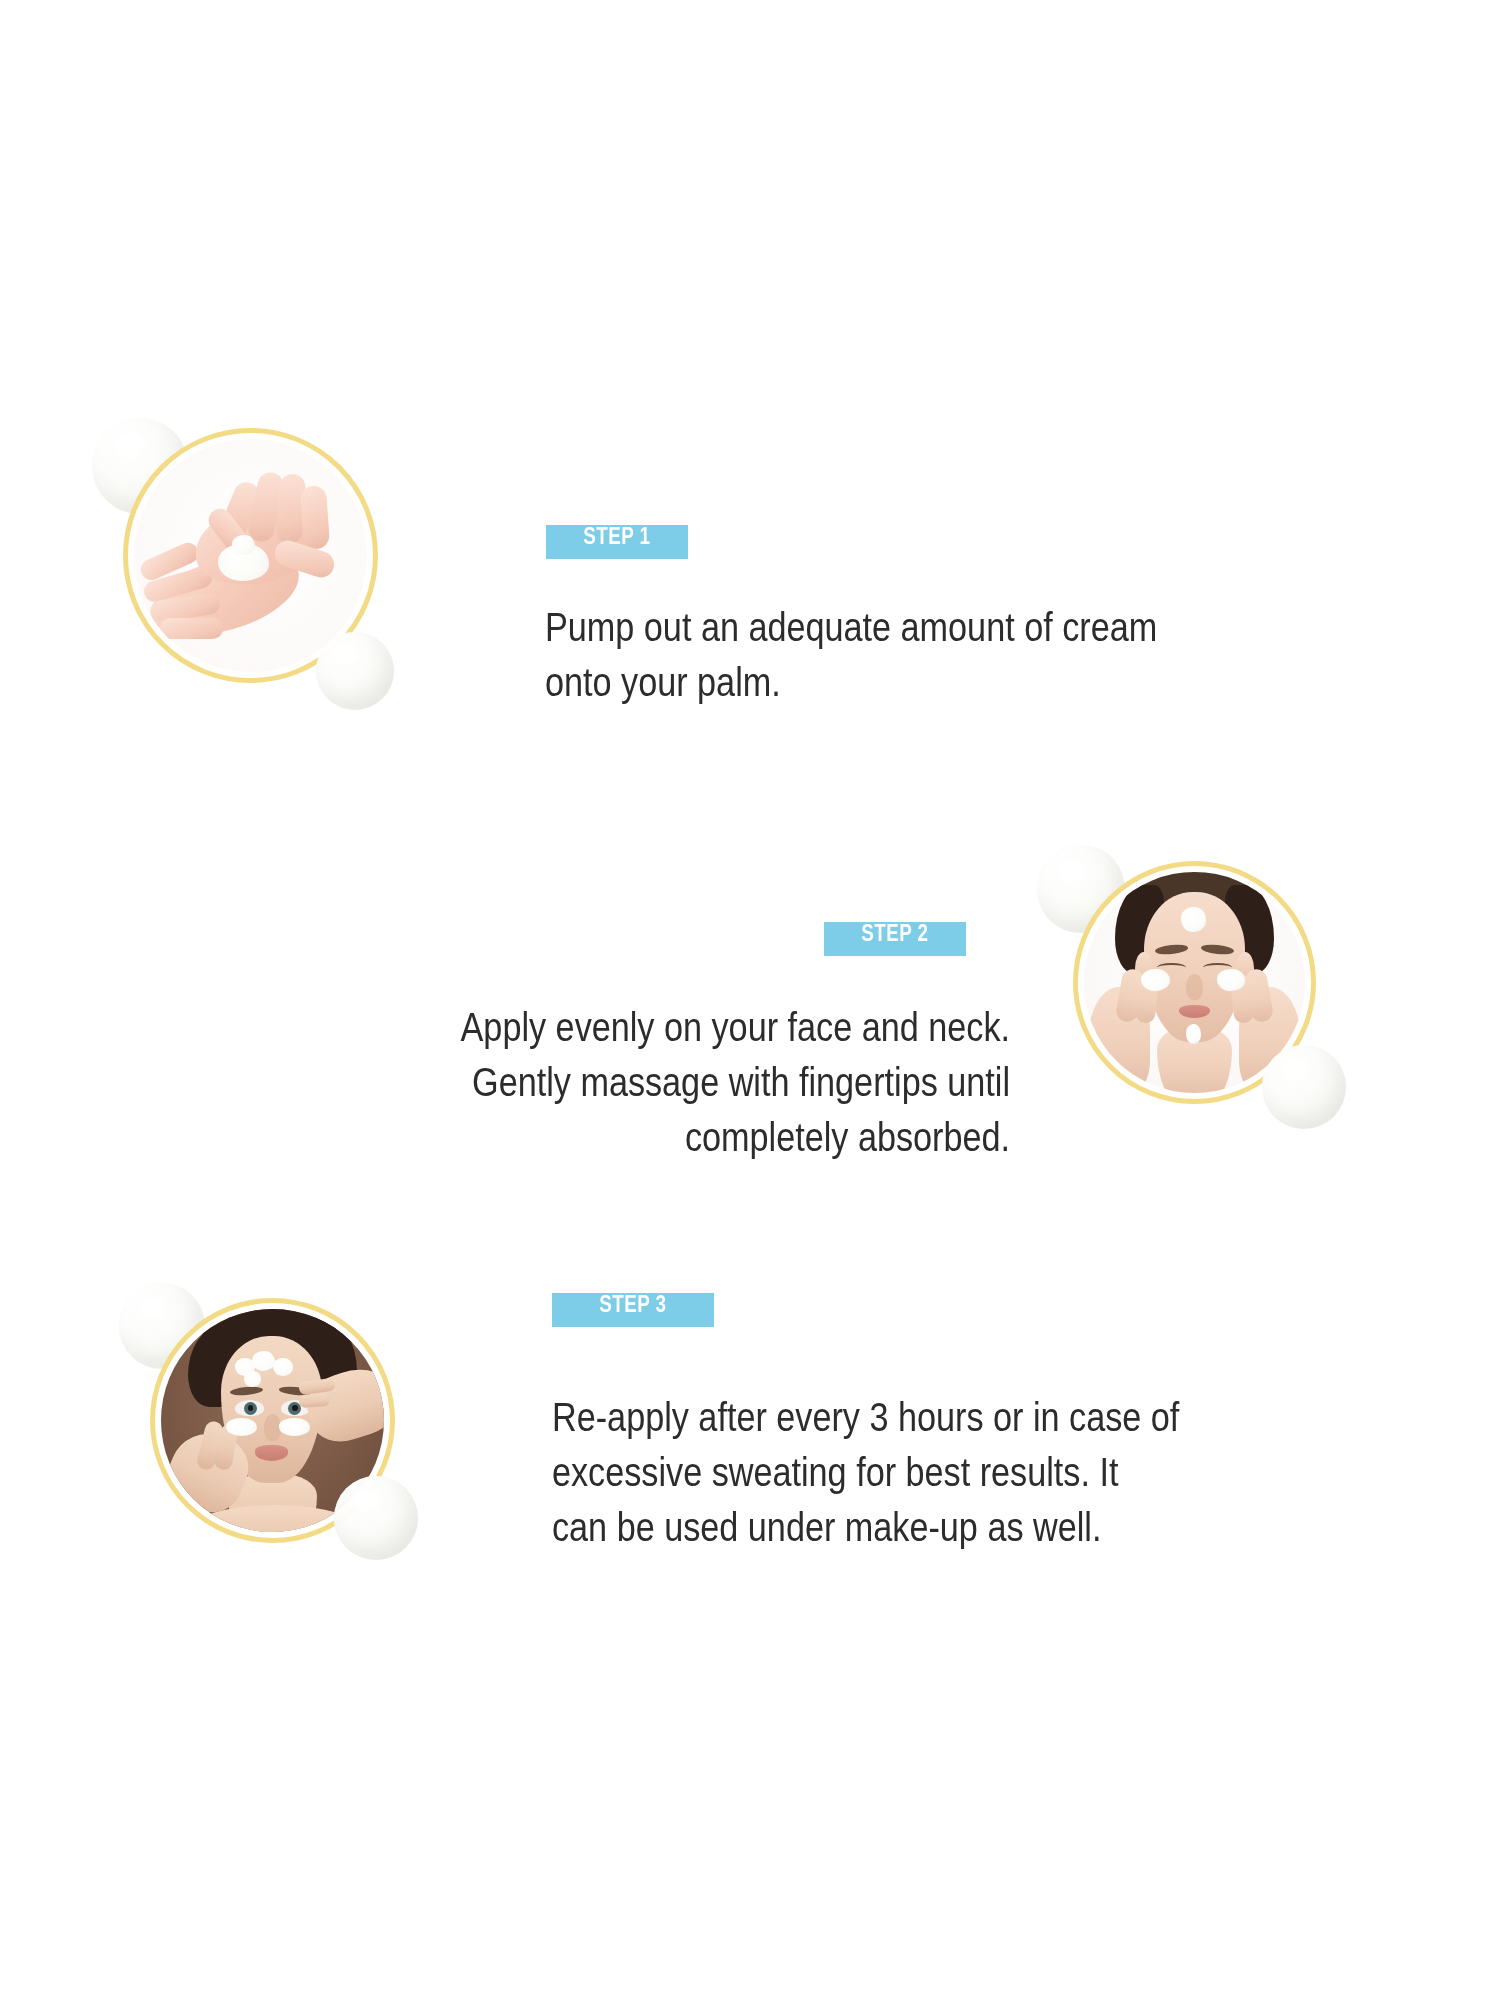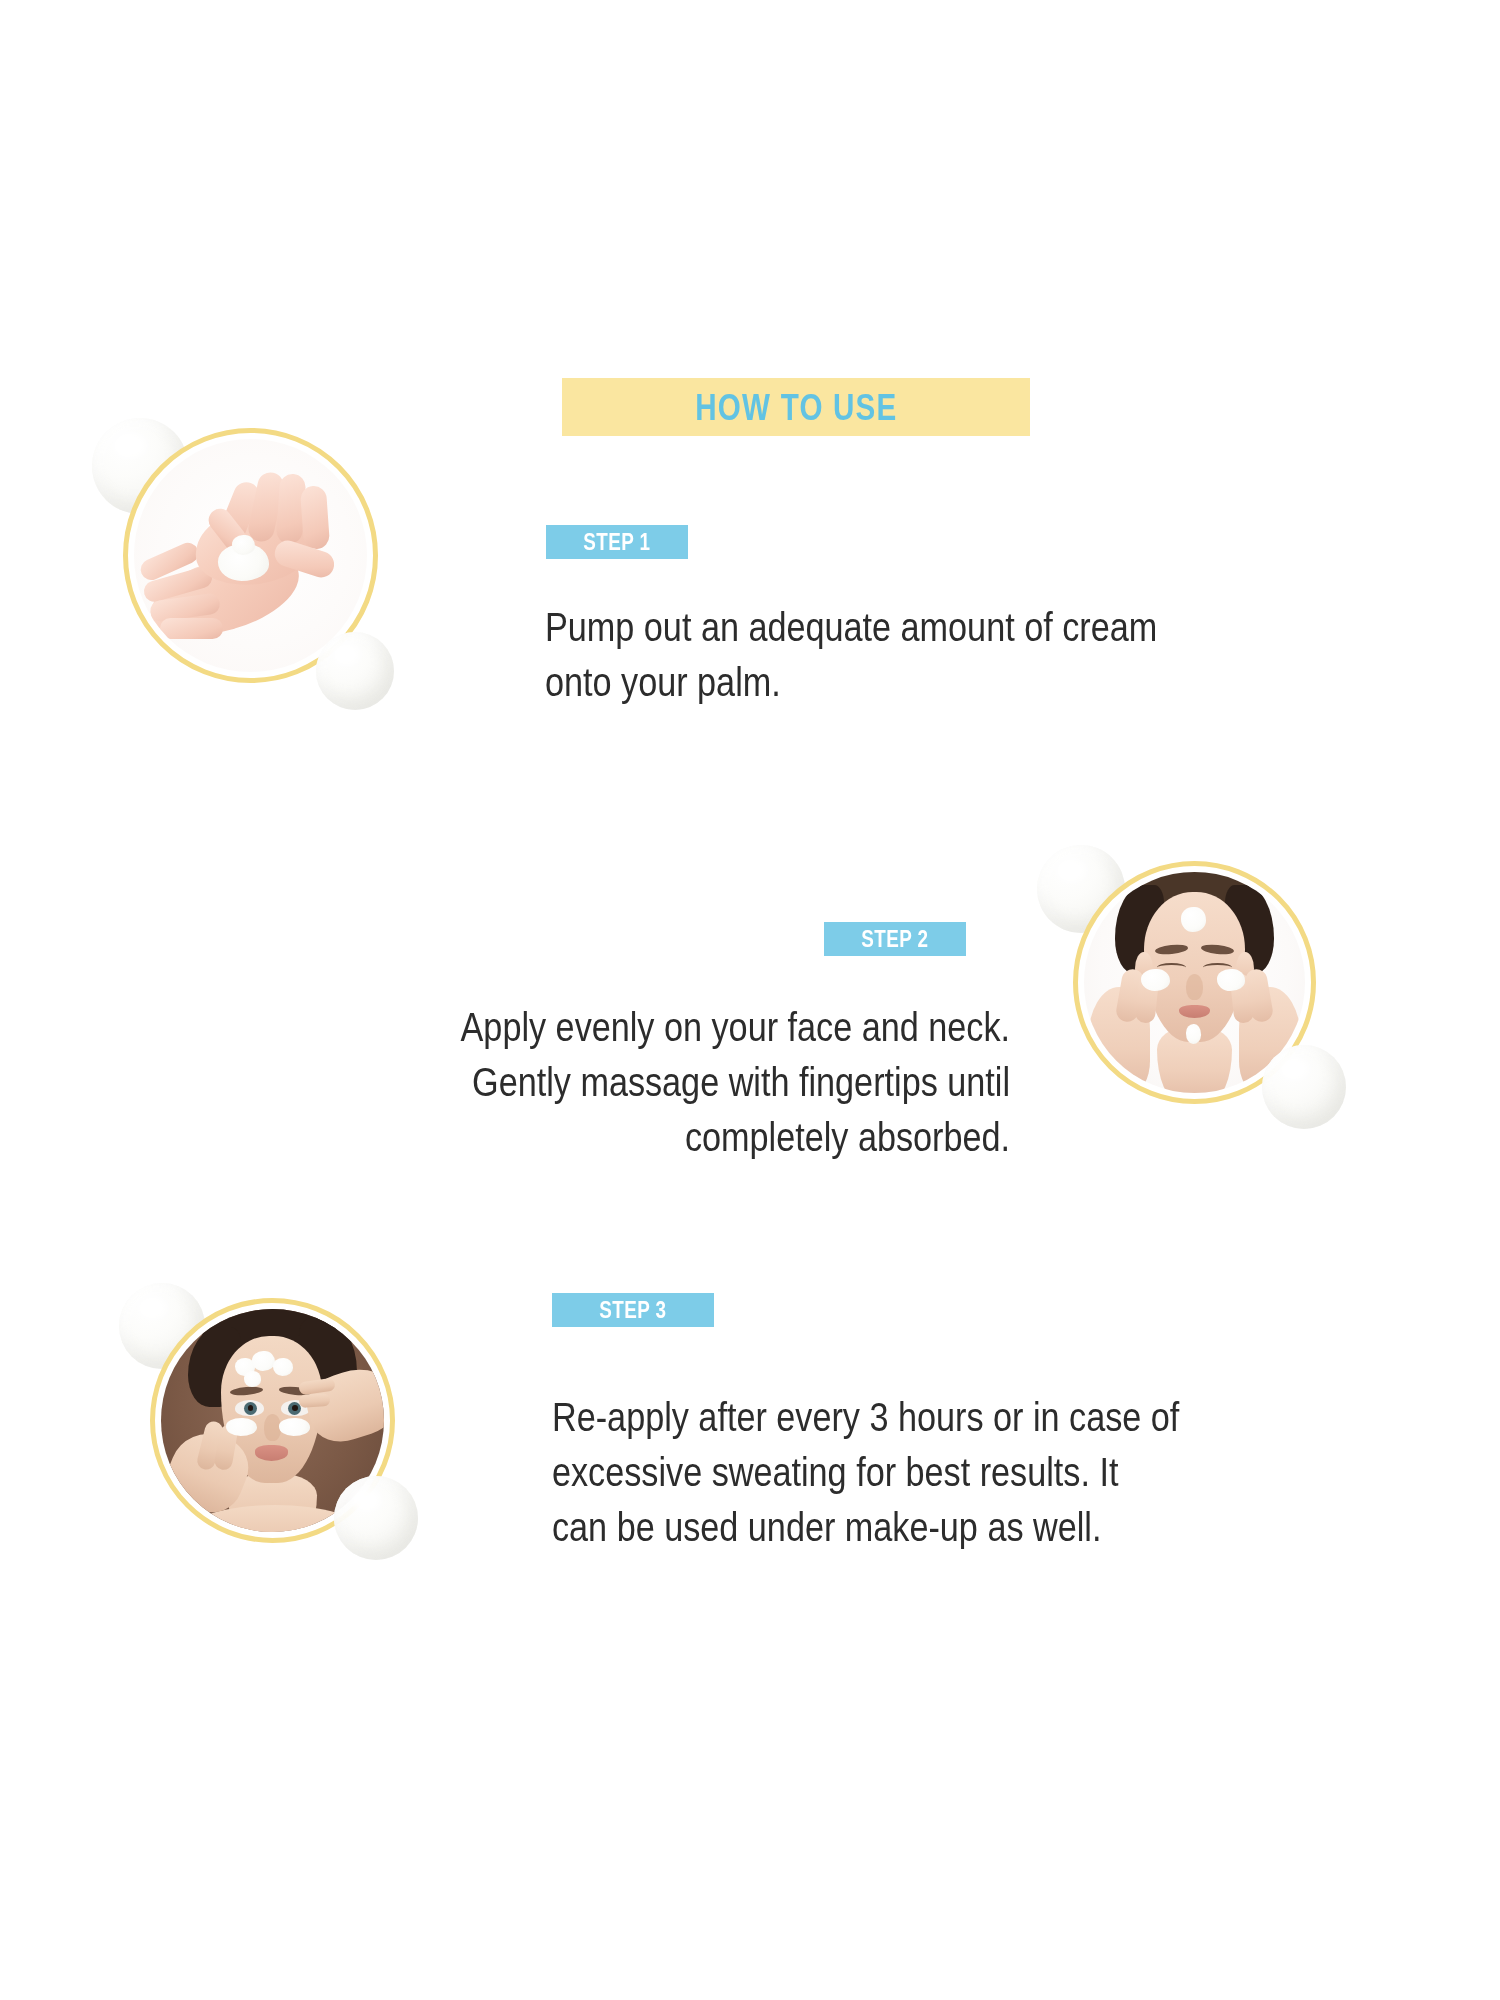--- a/index.html
+++ b/index.html
@@ -43,21 +43,20 @@
     transform-origin: center;
     white-space: nowrap;
     line-height: 1;
   }
 
   
   .step-badge {
     position: absolute;
     background: #7DCCE8;
     display: flex;
-    align-items: center;
     justify-content: center;
     height: 34px;
   }
   .step-badge .badge-text {
     color: #ffffff;
     font-size: 23px;
     font-weight: 700;
     letter-spacing: 0.5px;
     transform: scaleX(0.82);
     transform-origin: center;
@@ -245,23 +244,20 @@
     position: absolute;
     background: radial-gradient(circle at 38% 32%, #ffffff 0%, #fcfcfa 60%, #f2f2ed 100%);
     border-radius: 50% 46% 54% 48% / 46% 54% 46% 54%;
   }
 </style>
 </head>
 <body>
 
 <div class="page">
 
-  <div class="title-banner">
-    <span class="title-text">HOW TO USE</span>
-  </div>
 
   <div class="step-badge" id="badge-1">
     <span class="badge-text">STEP 1</span>
   </div>
   <div class="step-body" id="body-1">Pump out an adequate amount of cream
 onto your palm.</div>
 
   <div class="photo-group">
     <div class="bubble bubble-back" id="photo-1-bubble-a"></div>
     <div class="bubble bubble-front" id="photo-1-bubble-b"></div>

